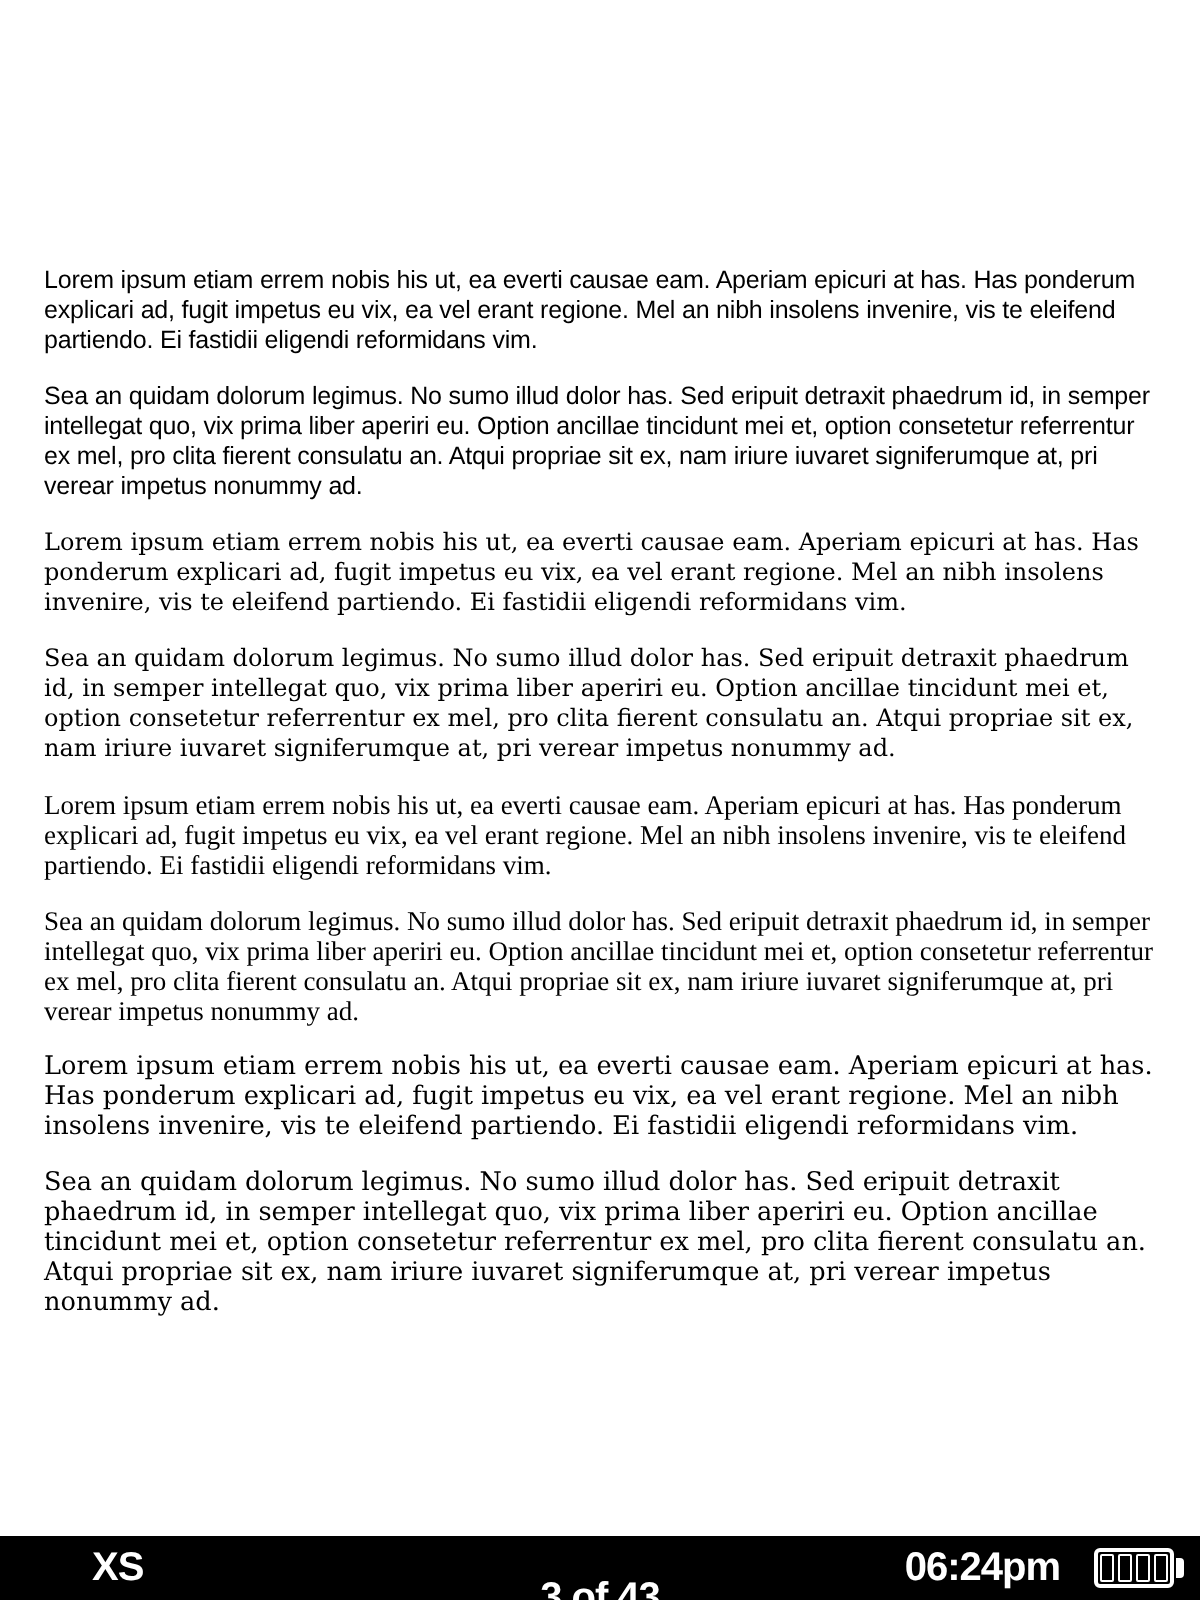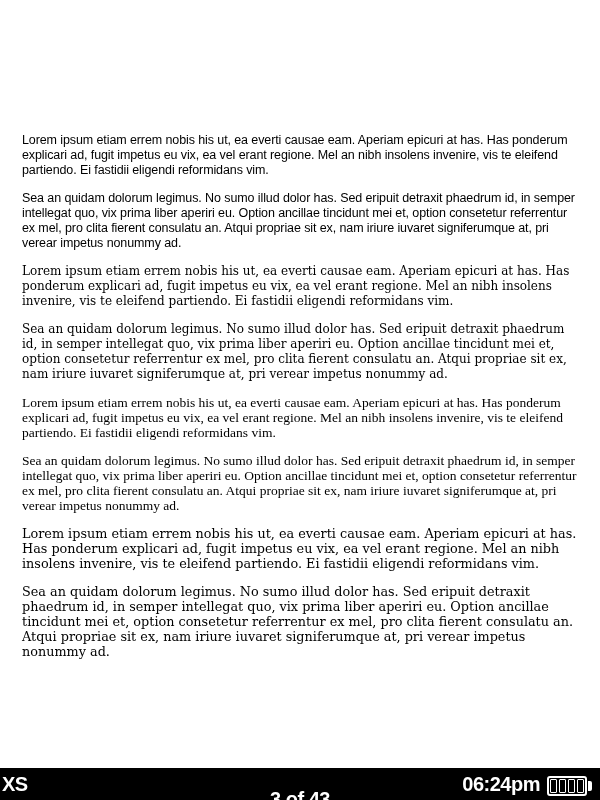--- a/index.html
+++ b/index.html
@@ -59,35 +59,36 @@
     align-items: center;
     position: relative;
     font-family: "Liberation Sans", sans-serif;
     font-weight: bold;
     box-sizing: border-box;
     padding: 0 8px 0 2px;
   }
   .font-size-label {
     font-size: 20px;
     letter-spacing: -0.5px;
+    margin-left: 44px;
   }
   .page-indicator {
     position: absolute;
     left: 50%;
     transform: translateX(-50%);
     font-size: 20px;
     letter-spacing: -0.5px;
     white-space: nowrap;
     margin-top: 30px;
   }
   .right-group {
     margin-left: auto;
     display: flex;
-    align-items: flex-end;
-    gap: 7px;
+    align-items: center;
+    gap: 17px;
   }
   .clock {
     font-size: 20px;
     letter-spacing: -0.5px;
   }
   .battery {
     position: relative;
     width: 34px;
     height: 14px;
     border: 2px solid #ffffff;

